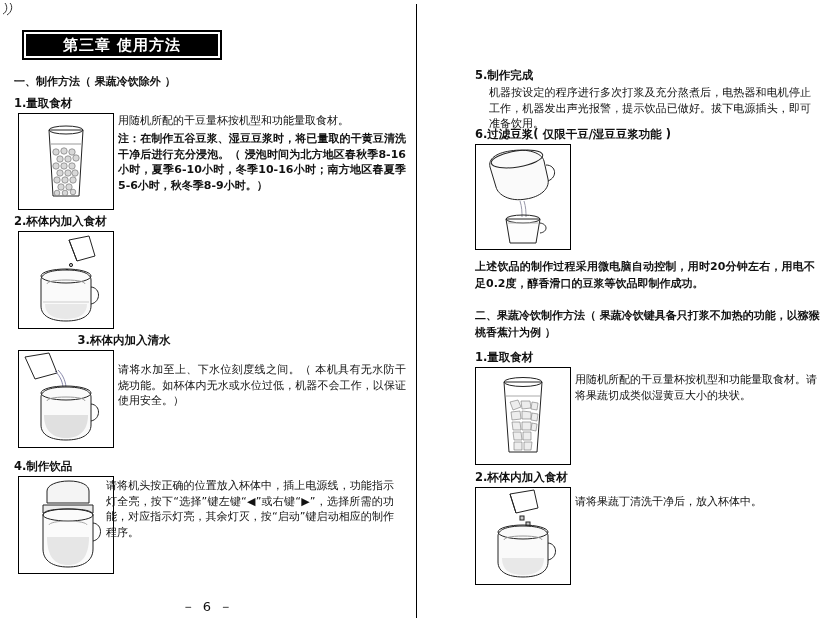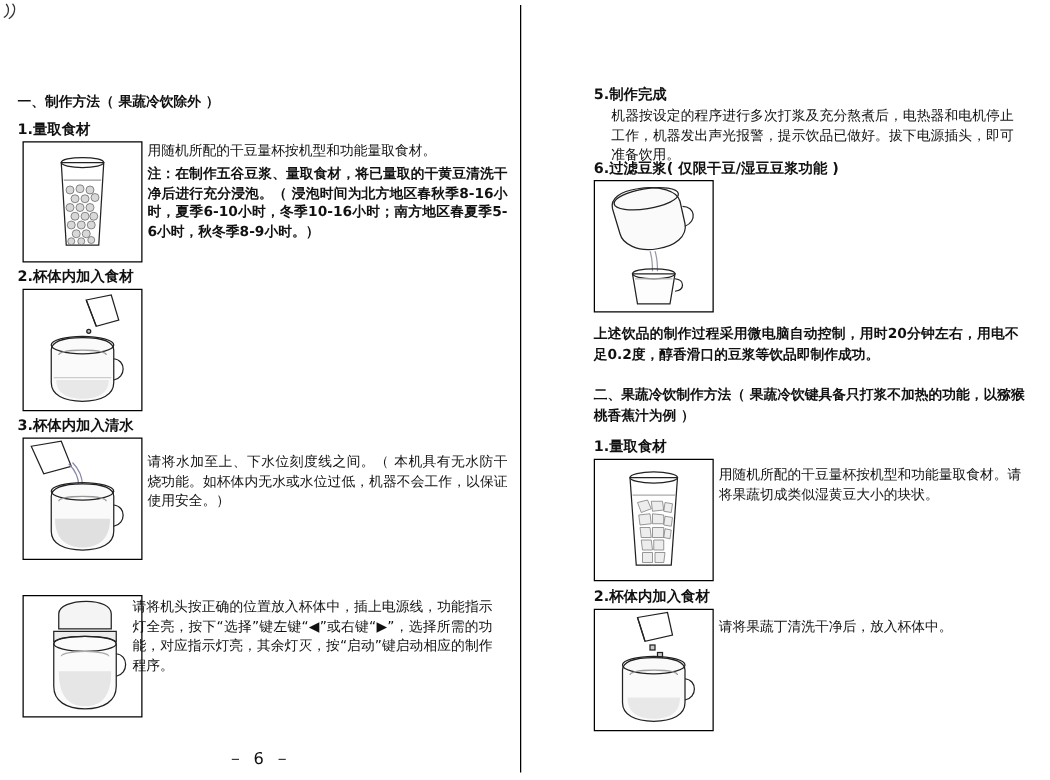--- a/index.html
+++ b/index.html
@@ -81,20 +81,25 @@
     <svg viewBox="0 0 22 14">
       <path d="M1 12 C5 10, 6 5, 3 1" stroke="#333" stroke-width="1" fill="none"></path>
       <path d="M5 13 C10 10, 11 4, 8 1" stroke="#333" stroke-width="1" fill="none"></path>
     </svg>
   </div>
 
   <div class="divider"></div>
 
   <div class="col col-left">
 
+    <div class="chapter-banner">
+      <div class="outer"></div>
+      <div class="inner"></div>
+      <div class="txt">第三章 使用方法</div>
+    </div>
 
     <div class="abs sec-title" style="left:14px;top:74px;width:390px;">一、制作方法（ 果蔬冷饮除外 ）</div>
 
     <div class="abs sub-title" style="left:14px;top:96px;width:180px;">1.量取食材</div>
 
     <div class="fig" style="left:18px;top:113px;width:94px;height:95px;">
       <svg viewBox="0 0 94 95">
         <g stroke="#222" fill="none" stroke-width="1">
           <path d="M30 16 L64 16 L60 82 L34 82 Z"></path>
           <ellipse cx="47" cy="16" rx="17" ry="4"></ellipse>
@@ -119,21 +124,21 @@
           <circle cx="42" cy="73" r="3.2"></circle>
             <circle cx="50" cy="73" r="3.2"></circle>
           <circle cx="38" cy="79" r="2.8"></circle>
             <circle cx="46" cy="79" r="2.8"></circle>
             <circle cx="54" cy="78" r="2.8"></circle>
         </g>
       </svg>
     </div>
 
     <div class="abs body-txt" style="left:118px;top:113px;width:288px;">用随机所配的干豆量杯按机型和功能量取食材。</div>
-    <div class="abs body-txt bold" style="left:118px;top:131px;width:288px;">注：在制作五谷豆浆、量取食材，将已量取的干黄豆清洗干净后进行充分浸泡。（ 浸泡时间为北方地区春秋季8-16小时，夏季6-10小时，冬季10-16小时；南方地区春夏季5-6小时，秋冬季8-9小时。）</div>
+    <div class="abs body-txt bold" style="left:118px;top:131px;width:288px;">注：在制作五谷豆浆、湿豆豆浆时，将已量取的干黄豆清洗干净后进行充分浸泡。（ 浸泡时间为北方地区春秋季8-16小时，夏季6-10小时，冬季10-16小时；南方地区春夏季5-6小时，秋冬季8-9小时。）</div>
 
     <div class="abs sub-title" style="left:14px;top:214px;width:220px;">2.杯体内加入食材</div>
 
     <div class="fig" style="left:18px;top:231px;width:94px;height:96px;">
       <svg viewBox="0 0 94 96">
         <g stroke="#222" fill="none" stroke-width="1">
 
           <path d="M50 8 L70 4 L76 24 L58 29 Z"></path>
           <path d="M50 8 L58 29"></path>
 
@@ -147,21 +152,21 @@
           <path d="M72 55 C82 56 82 70 72 72"></path>
           <path d="M24 70 L70 70" stroke="#ccc"></path>
         </g>
         <g fill="#e8e8e8">
           <path d="M26 72 C26 82 34 87 47 87 C60 87 68 82 68 72 Z"></path>
         </g>
       </svg>
     </div>
 
 
-    <div class="abs sub-title" style="left:14px;top:333px;width:220px;">3.杯体内加入清水</div>
+    <div class="abs sub-title" style="left:14px;top:333px;width:220px;text-align:center;">3.杯体内加入清水</div>
 
     <div class="fig" style="left:18px;top:350px;width:94px;height:96px;">
       <svg viewBox="0 0 94 96">
         <g stroke="#222" fill="none" stroke-width="1">
 
           <path d="M6 6 L30 2 L38 22 L16 28 Z"></path>
           <path d="M36 20 C42 26 44 32 44 38" stroke="#88a"></path>
           <path d="M39 19 C45 25 47 32 47 38" stroke="#88a"></path>
 
           <path d="M22 46 C22 40 30 36 47 36 C64 36 72 40 72 46 L72 74 C72 84 62 89 47 89 C32 89 22 84 22 74 Z" fill="#fafafa"></path>
@@ -170,20 +175,21 @@
           <path d="M72 53 C82 54 82 68 72 70"></path>
         </g>
         <g fill="#e0e0e0">
           <path d="M25 64 C25 80 34 87 47 87 C60 87 69 80 69 64 Z"></path>
         </g>
       </svg>
     </div>
 
     <div class="abs body-txt" style="left:118px;top:362px;width:288px;">请将水加至上、下水位刻度线之间。（ 本机具有无水防干烧功能。如杯体内无水或水位过低，机器不会工作，以保证使用安全。）</div>
 
+    <div class="abs sub-title" style="left:14px;top:459px;width:220px;">4.制作饮品</div>
 
     <div class="fig" style="left:18px;top:476px;width:94px;height:96px;">
       <svg viewBox="0 0 94 96">
         <g stroke="#222" fill="none" stroke-width="1">
           <path d="M28 14 C28 8 38 4 50 4 C62 4 70 8 70 14 L70 26 L28 26 Z" fill="#f4f4f4"></path>
           <path d="M24 28 L74 28 L74 36 L24 36 Z" fill="#ececec"></path>
           <path d="M24 38 C24 34 32 32 49 32 C66 32 74 34 74 38 L74 72 C74 84 64 90 49 90 C34 90 24 84 24 72 Z" fill="#fbfbfb"></path>
           <ellipse cx="49" cy="38" rx="25" ry="6"></ellipse>
           <path d="M74 46 C84 47 84 62 74 64"></path>
           <path d="M30 48 C30 46 38 44 49 44 C60 44 68 46 68 48" stroke="#aaa"></path>

